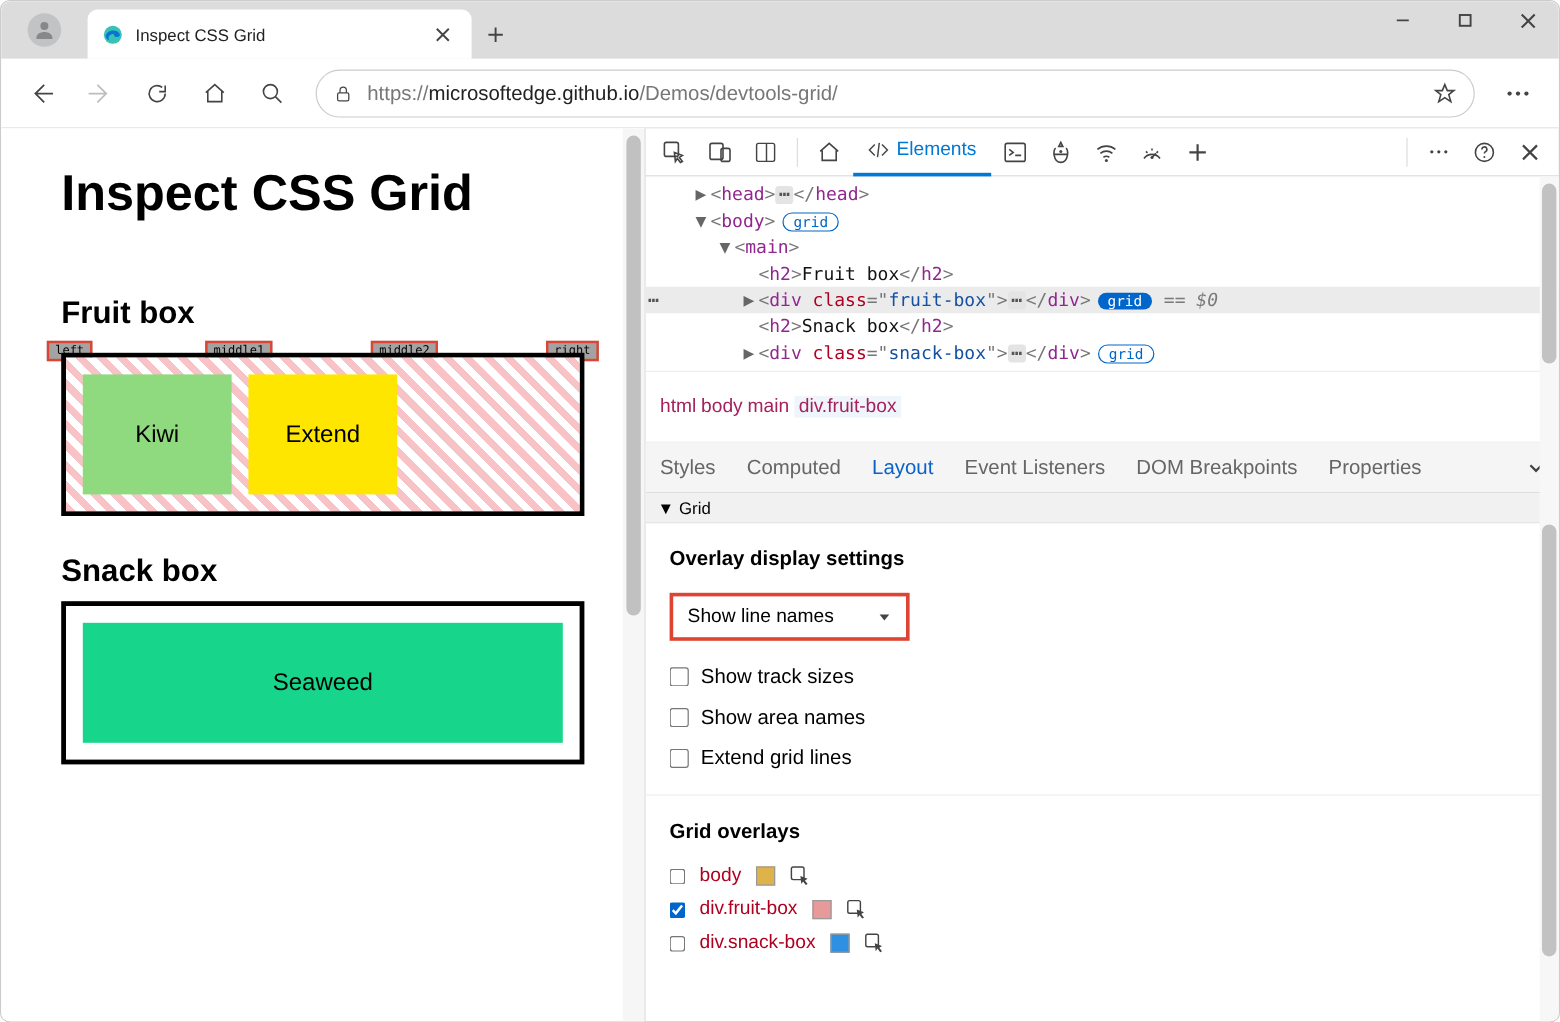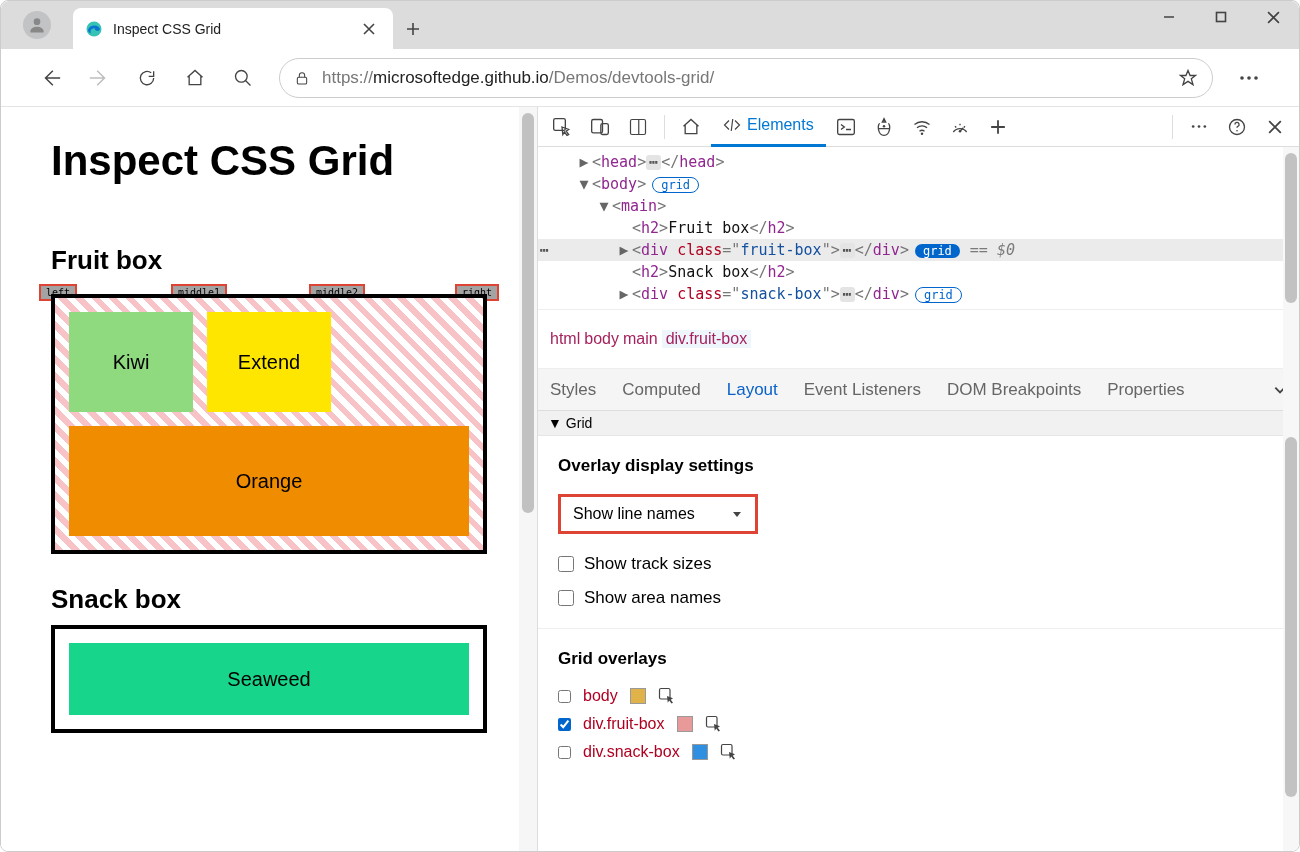--- a/index.html
+++ b/index.html
@@ -12,21 +12,21 @@
 .avatar-circle svg { width: 20px; height: 20px; fill: #888; }
 .tab { margin-top: 7px; height: 41px; background: #fff; border-radius: 8px 8px 0 0; display: flex; align-items: center; padding: 0 10px 0 12px; min-width: 320px; }
 .tab .edge-icon { width:18px; height:18px; margin-right:10px; }
 .tab .tab-title { flex:1; font-size:14px; color:#222; }
 .tab .tab-close { width:28px; height:28px; display:flex; align-items:center; justify-content:center; cursor:pointer; }
 .newtab { width:40px; height:41px; margin-top:7px; display:flex; align-items:center; justify-content:center; cursor:pointer;}
 .win-controls { margin-left:auto; display:flex; height:32px; }
 .win-btn { width:52px; display:flex; align-items:center; justify-content:center; cursor:pointer;}
 
 
-.toolbar { height: 58px; background:#fff; display:flex; align-items:center; padding: 0 28px; border-bottom:1px solid #e4e4e4; gap:4px;}
+.toolbar { height: 58px; background:#fff; display:flex; align-items:center; padding: 0 12px; border-bottom:1px solid #e4e4e4; gap:4px;}
 .tool-btn { width:44px; height:44px; display:flex; align-items:center; justify-content:center; cursor:pointer; border-radius:4px;}
 .tool-btn.disabled { opacity:.35; cursor:default;}
 .addrbar { flex:1; height:40px; border:1px solid #ccc; border-radius:20px; background:#fff; margin:0 10px; display:flex; align-items:center; padding:0 14px; gap:12px;}
 .addr-text { flex:1; font-size:17px; color:#222; white-space:nowrap; overflow:hidden; }
 .addr-text .gray { color:#777; }
 
 
 .content { display:flex; height: 746px; }
 .page { width: 536px; position:relative; background:#fff; overflow:hidden; }
 .scroll-gutter { width: 18px; background:#f6f6f6; position:relative; }
@@ -38,21 +38,21 @@
 .page-inner h1 { font-size: 42px; font-weight:700; margin-bottom: 60px; }
 .page-inner h2 { font-size: 26px; font-weight:700; margin-bottom: 10px; }
 .grid-box { border:4px solid #000; position:relative; margin-bottom:30px; }
 .fruit-grid { display:grid; grid-template-columns: 1fr 1fr 1fr; background: repeating-linear-gradient(45deg,#f7c3c7 0 6px,#fff 6px 12px); padding:14px; gap:14px;}
 .cell { display:flex; align-items:center; justify-content:center; font-size:20px; height:100px;}
 .apple { background:#e80d0d; }
 .kiwi { background:#8fd97f; }
 .mango { background:#ffe600; }
 .orange { background:#f08c00; grid-column:1/4; height:110px;}
 .snack-box { border:4px solid #000; padding:14px;}
-.seaweed { background:#17d68b; height:72px; display:flex; align-items:center; justify-content:center; font-size:20px;}
+.seaweed { background:#17d68b; height:100px; display:flex; align-items:center; justify-content:center; font-size:20px;}
 .line-label { position:absolute; border:2px solid #d43; background:#a3a3a3; padding:1px 5px; font-family: monospace; font-size:10px; top:-10px; color:#000;}
 
 
 .dt-toolbar { height:40px; display:flex; align-items:center; border-bottom:1px solid #ddd; padding:0 6px; gap:2px; position:relative;}
 .dt-tool { width:36px; height:36px; display:flex; align-items:center; justify-content:center; cursor:pointer; }
 .dt-sep { width:1px; height:24px; background:#ddd; margin:0 6px;}
 .dt-tab { padding:0 12px; height:40px; display:flex; align-items:center; font-size:16px; cursor:pointer; gap:6px;}
 .dt-tab.active { color:#0078d4; border-bottom:3px solid #0078d4; }
 .dt-right { margin-left:auto; display:flex; align-items:center; gap:2px;}
 
@@ -208,21 +208,20 @@
       <h2>Fruit box</h2>
       <div style="position:relative;">
         <span class="line-label" style="left:-12px;">left</span>
         <span class="line-label" style="left:120px;">middle1</span>
         <span class="line-label" style="left:258px;">middle2</span>
         <span class="line-label" style="right:-12px;">right</span>
         <div class="grid-box" style="margin-top:18px;">
           <div class="fruit-grid">
             <div class="cell kiwi">Kiwi</div>
             <div class="cell mango">Extend</div>
-            <div class="cell orange">Orange</div>
           </div>
         </div>
       </div>
       <h2 style="margin-top:24px;">Snack box</h2>
       <div class="snack-box">
         <div class="seaweed">Seaweed</div>
       </div>
     </div>
   </div>
 
@@ -354,20 +353,24 @@
             <path d="M2 4l4 5 4-5z" fill="#444"></path>
           </svg>
       </div>
       <label class="check-row">
           <input type="checkbox" style="">
           <span>Show track sizes</span>
         </label>
       <label class="check-row">
           <input type="checkbox" style="">
           <span>Show area names</span>
+        </label>
+      <label class="check-row">
+          <input type="checkbox" style="">
+          <span>Extend grid lines</span>
         </label>
       <div class="hr"></div>
       <h3>Grid overlays</h3>
       <div class="overlay-row">
         <input type="checkbox" style="">
           <span class="name">body</span>
         <span class="swatch" style="background:#e0b24a;"></span>
         <span class="reveal-icon">
             <svg width="18" height="18" viewBox="0 0 24 24">
               <rect class="ico-stroke" x="2" y="2" width="14" height="14" rx="2"></rect>

